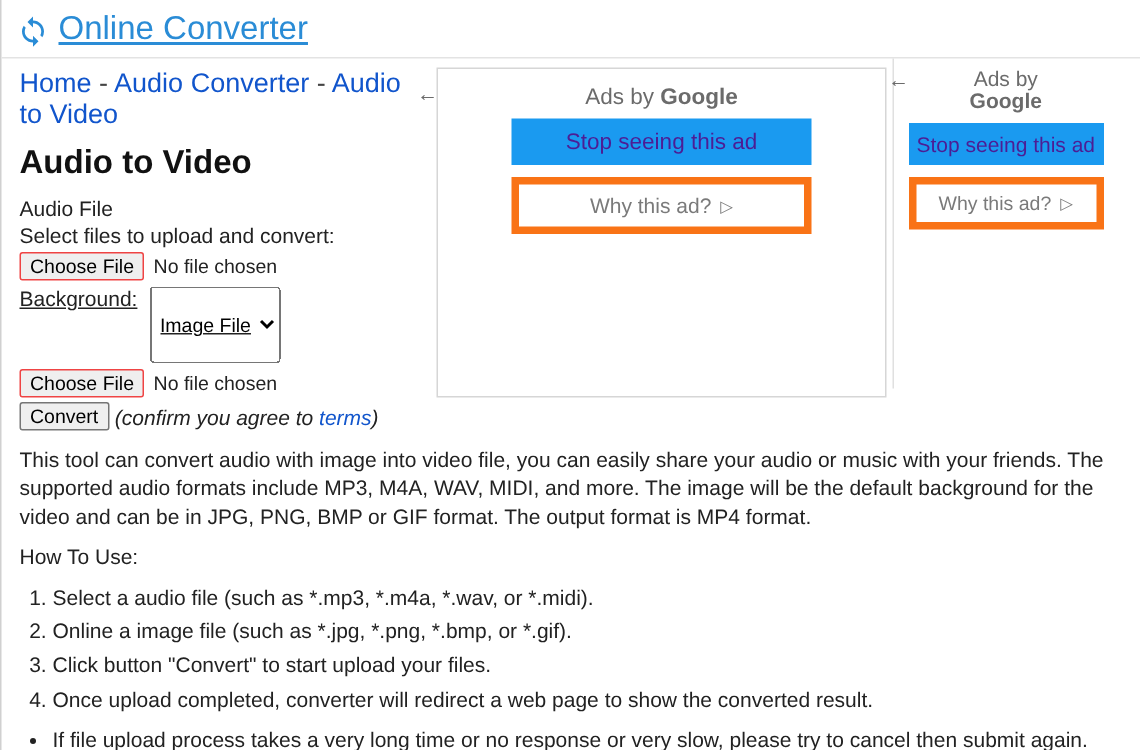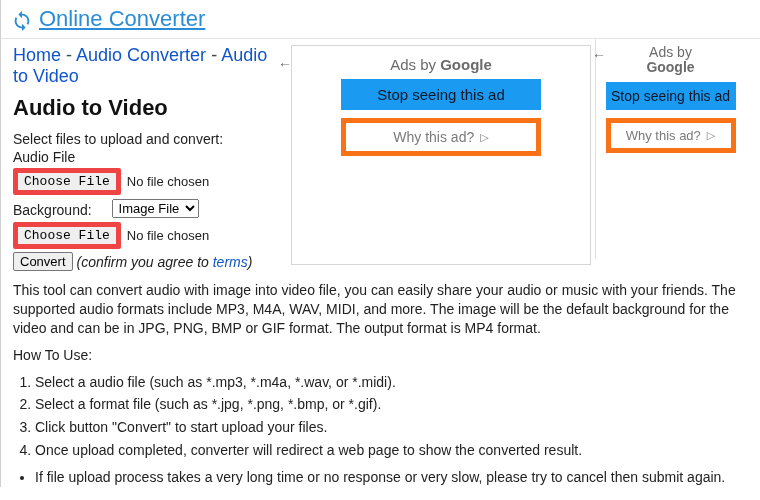--- a/index.html
+++ b/index.html
@@ -10,35 +10,35 @@
   .site-title { color: #2a8cd6; font-size: 22px; font-weight: normal; }
   .hr { border-top: 1px solid #e3e3e3; margin: 4px 0 0 0; }
   .main-wrap { display: flex; align-items: flex-start; }
   .left-col { flex: 0 0 290px; padding: 6px 10px 0 12px; }
   .breadcrumb { font-size: 18px; color: #1155cc; margin-bottom: 8px; }
   .breadcrumb a { color: #1155cc; text-decoration: none; }
   .sep { color: #444; }
   h1.page-title { font-size: 22px; font-weight: bold; margin: 6px 0 10px 0; color: #111; }
   .lbl { font-size: 14px; margin: 2px 0; }
   .file-row { display: flex; align-items: center; margin: 3px 0; }
-  .choose-btn { font-family: Liberation Mono, monospace; font-size: 13px; padding: 1px 6px; background: #efefef; border: 5px solid #ef4444; border-radius: 2px; cursor: pointer; }
+  .choose-btn { font-family: Liberation Sans, sans-serif; font-size: 13px; padding: 1px 6px; background: #efefef; border: 1px solid #ef4444; border-radius: 2px; cursor: pointer; }
   .file-status { margin-left: 6px; font-size: 13px; }
-  .bg-row { display: flex; align-items: flex-end; margin: 4px 0; }
-  .bg-row select { font-size: 13px; margin-left: 20px; padding: 0 2px; }
+  .bg-row { display: flex; align-items: flex-start; margin: 4px 0; text-decoration: underline; }
+  .bg-row select { font-size: 13px; margin-left: 8px; padding: 16px 2px; }
   .hint { color: #888; font-size: 12px; margin: 2px 0 6px 0; }
   .convert-row { display: flex; align-items: center; margin-top: 2px; }
   .convert-btn { font-family: Arial; font-size: 13px; padding: 1px 6px; background: #efefef; border: 1px solid #767676; border-radius: 2px; cursor: pointer; }
   .confirm-txt { margin-left: 4px; font-size: 14px; font-style: italic; }
   .terms-link { color: #1155cc; text-decoration: none; }
   .ad-box { position: relative; flex: 0 0 300px; margin: 6px 4px 0 0; border: 1px solid #d6d6d6; min-height: 220px; padding: 10px 8px; text-align: center; }
   .ad-close { position: absolute; left: -14px; top: 8px; color: #6b6b6b; font-size: 14px; cursor: pointer; }
   .ads-by { color: #6b6b6b; font-size: 15px; margin-bottom: 6px; }
   .ads-by .g { font-family: 'Product Sans', Arial; color: #6b6b6b; }
   .ads-by .g b { font-weight: bold; text-align: right; }
-  .stop-btn { display: block; width: 200px; margin: 0 auto 8px auto; background: #1a9af0; color: #0f172a; border: none; padding: 7px 4px; font-size: 15px; cursor: pointer; text-align: center; }
+  .stop-btn { display: block; width: 200px; margin: 0 auto 8px auto; background: #1a9af0; color: #4c1d95; border: none; padding: 7px 4px; font-size: 15px; cursor: pointer; text-align: center; }
   .why-btn { display: inline-flex; align-items: center; justify-content: center; width: 200px; margin: 0 auto; background: #fff; color: #7a7a7a; border: 5px solid #f97316; padding: 6px 4px; font-size: 14px; cursor: pointer; }
   .why-btn .tri { margin-left: 6px; font-size: 11px; }
   .right-col { flex: 0 0 150px; border-left: 1px solid #e0e0e0; padding: 6px 6px 0 6px; text-align: center; position: relative; min-height: 220px; }
   .right-col .ad-close { left: -4px; top: 6px; }
   .right-col .ads-by { font-size: 14px; line-height: 1.1; }
   .right-col .stop-btn { width: 130px; font-size: 14px; padding: 6px 2px; line-height: 1.15; }
   .right-col .why-btn { width: 130px; font-size: 13px; padding: 5px 2px; }
   .content-body { padding: 10px 12px 0 12px; font-size: 14px; line-height: 1.35; }
   .content-body p { margin-bottom: 8px; }
   ol { margin: 4px 0 8px 22px; }
@@ -66,22 +66,22 @@
       <div class="breadcrumb">
         <a href="#">Home</a>
         <span class="sep">-</span>
         <a href="#">Audio Converter</a>
         <span class="sep">-</span>
         <a href="#">Audio to Video</a>
       </div>
 
       <h1 class="page-title">Audio to Video</h1>
 
+      <div class="lbl">Audio File</div>
       <div class="lbl">Select files to upload and convert:</div>
-      <div class="lbl">Audio File</div>
       <div class="file-row">
         <button class="choose-btn">Choose File</button>
         <span class="file-status">No file chosen</span>
       </div>
 
       <div class="bg-row">
         <span>Background:</span>
         <select>
           <option>Image File</option>
         </select>
@@ -124,21 +124,21 @@
           <span class="tri">▷</span>
       </button>
     </div>
   </div>
 
   <div class="content-body">
     <p>This tool can convert audio with image into video file, you can easily share your audio or music with your friends. The supported audio formats include MP3, M4A, WAV, MIDI, and more. The image will be the default background for the video and can be in JPG, PNG, BMP or GIF format. The output format is MP4 format.</p>
     <p>How To Use:</p>
     <ol>
       <li>Select a audio file (such as *.mp3, *.m4a, *.wav, or *.midi).</li>
-      <li>Select a format file (such as *.jpg, *.png, *.bmp, or *.gif).</li>
+      <li>Online a image file (such as *.jpg, *.png, *.bmp, or *.gif).</li>
       <li>Click button "Convert" to start upload your files.</li>
       <li>Once upload completed, converter will redirect a web page to show the converted result.</li>
     </ol>
     <ul>
       <li>If file upload process takes a very long time or no response or very slow, please try to cancel then submit again.</li>
     </ul>
   </div>
 </div>
 
 </body></html>

